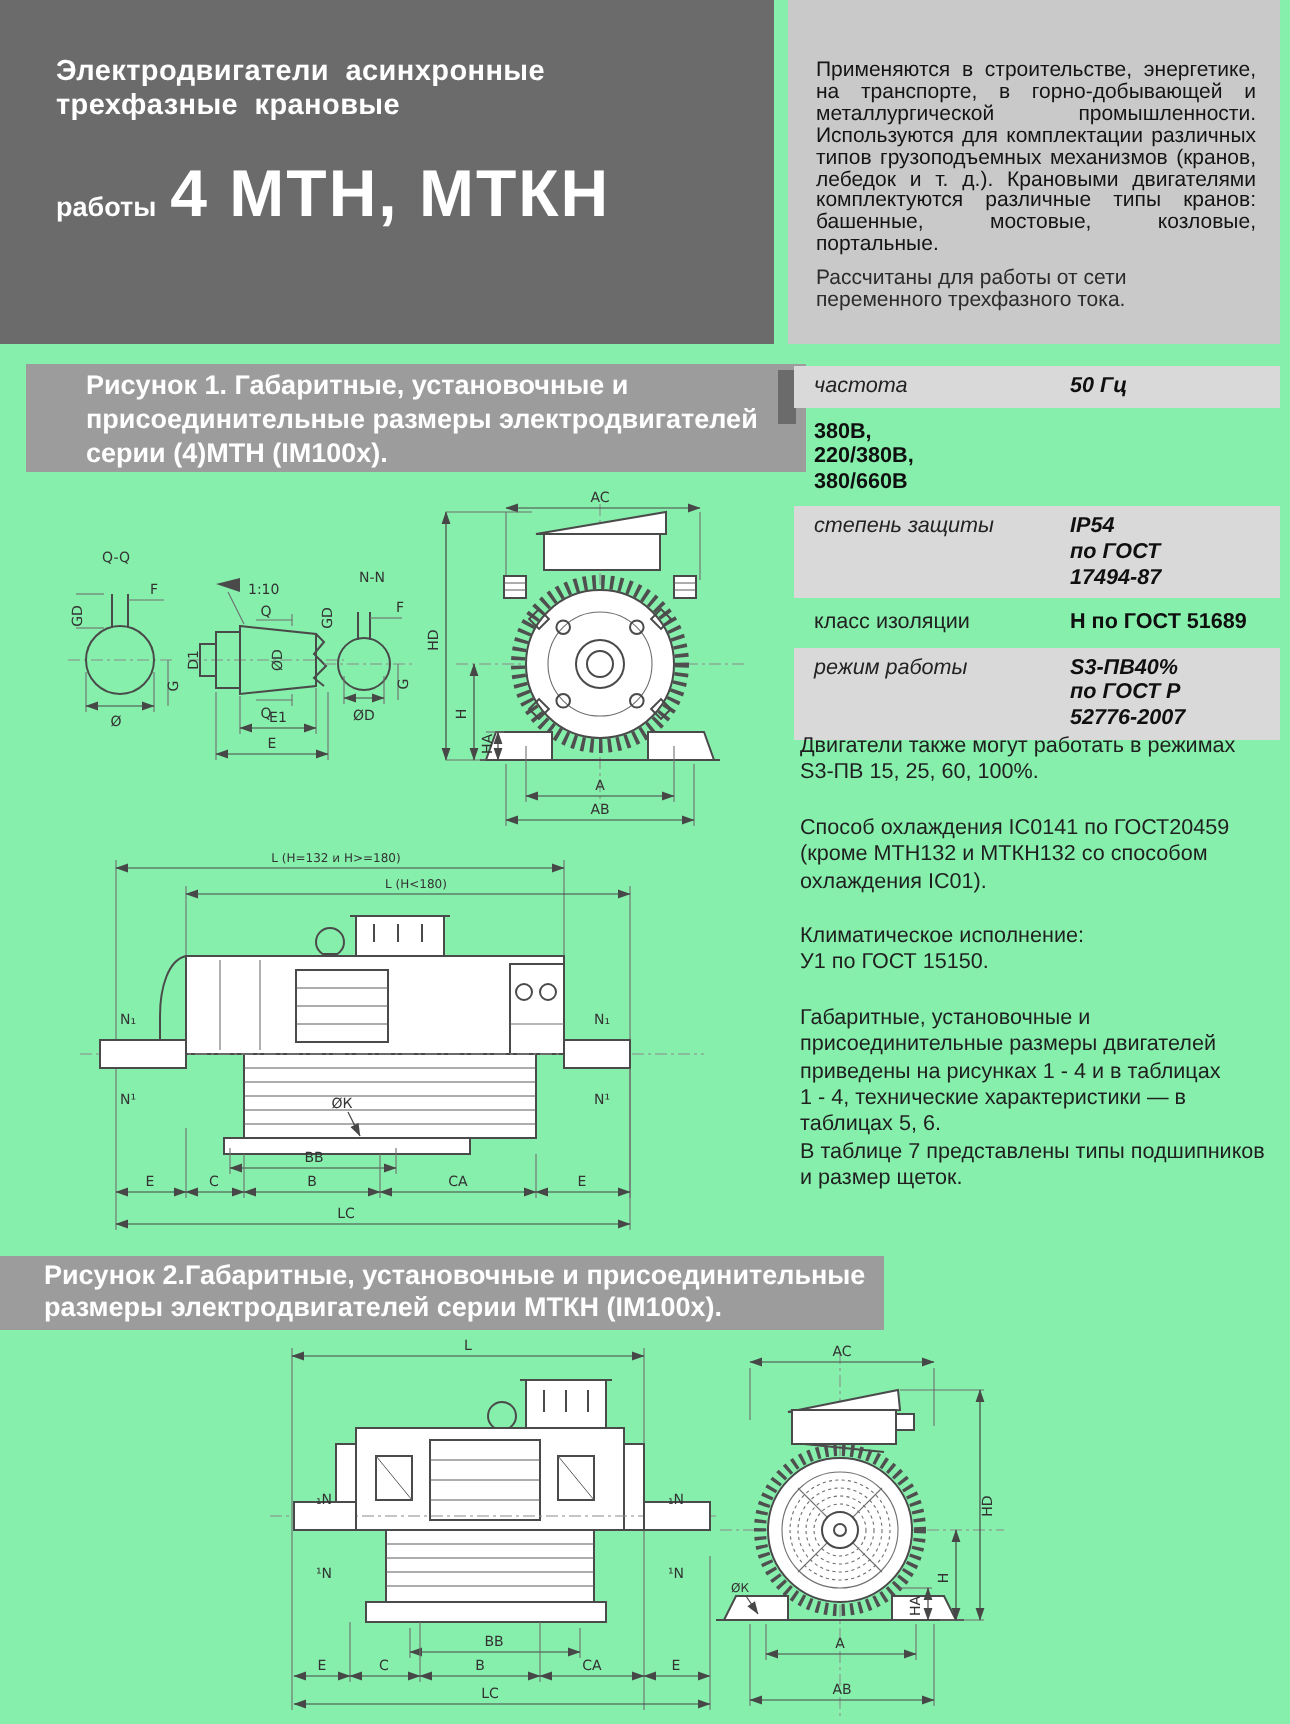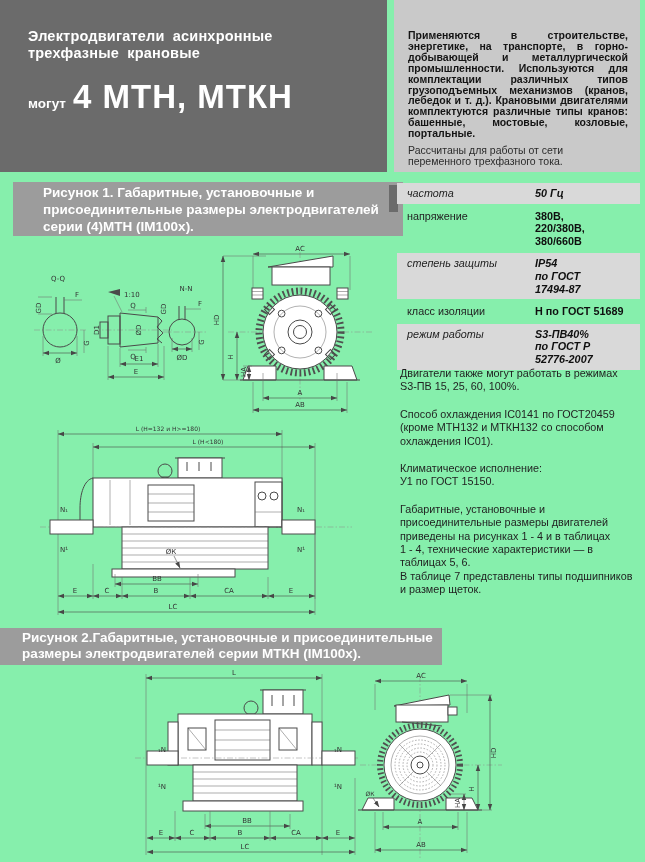--- a/index.html
+++ b/index.html
@@ -7,21 +7,21 @@
   .page { position:relative; width:645px; height:862px; background:#86efac; overflow:hidden; }
   .abs { position:absolute; }
 
   .header-box { left:0; top:0; width:387px; height:172px; background:#6b6b6b; color:#fff; padding:28px 18px 0 28px; }
   .header-title { font-size:14.5px; font-weight:bold; line-height:16.8px; white-space:pre-line; word-spacing:4px; letter-spacing:.2px; }
   .series-row { display:flex; align-items:baseline; margin-top:16px; }
   .series-prefix { font-size:13.5px; font-weight:bold; }
   .series-value { font-size:33px; font-weight:bold; margin-left:7px; letter-spacing:1px; white-space:nowrap; }
 
   .intro-box { left:394px; top:0; width:246px; height:172px; background:#c9c9c9; padding:30px 12px 0 14px; }
-  .intro-body { font-size:10.5px; font-weight:bold; line-height:10.9px; text-align:justify; color:#141414; }
+  .intro-body { font-size:10.5px; font-weight:normal; line-height:10.9px; text-align:justify; color:#141414; }
   .intro-note { font-size:10.5px; line-height:11px; margin-top:6px; color:#2b2b2b; }
 
   .fig-banner { background:#9c9c9c; color:#fff; font-weight:bold; white-space:pre-line; }
   .fig1-banner { left:13px; top:182px; width:390px; height:54px; font-size:13.5px; line-height:16.9px; padding:3px 0 0 30px; }
   .fig2-banner { left:0; top:628px; width:442px; height:37px; font-size:13.5px; line-height:16.3px; padding:2px 0 0 22px; }
   .artifact { left:389px; top:185px; width:9px; height:27px; background:#6b6b6b; }
 
   .spec-table { left:397px; top:183px; width:243px; }
   .spec-row { display:flex; padding:4px 0 4px 10px; margin-bottom:2px; }
   .spec-row.gray { background:#d9d9d9;font-style:italic; }
@@ -53,42 +53,41 @@
     </marker>
   </defs>
 </svg>
 
 <div class="page">
 
   <div class="abs header-box">
     <div class="header-title">Электродвигатели  асинхронные
 трехфазные  крановые</div>
     <div class="series-row">
-      <span class="series-prefix">могут</span>
+      <span class="series-prefix">работы</span>
       <span class="series-value">4 МТН, МТКН</span>
     </div>
   </div>
 
   <div class="abs intro-box">
     <div class="intro-body">Применяются в строительстве, энергетике, на транспорте, в горно-добывающей и металлургической промышленности. Используются для комплектации различных типов грузоподъемных механизмов (кранов, лебедок и т. д.). Крановыми двигателями комплектуются различные типы кранов: башенные, мостовые, козловые, портальные.</div>
     <div class="intro-note">Рассчитаны для работы от сети переменного трехфазного тока.</div>
   </div>
 
   <div class="abs fig-banner fig1-banner">Рисунок 1. Габаритные, установочные и
 присоединительные размеры электродвигателей
 серии (4)МТН (IМ100х).</div>
   <div class="abs artifact"></div>
 
   <div class="abs spec-table">
     <div class="spec-row gray">
       <div class="spec-label">частота</div>
       <div class="spec-value">50 Гц</div>
     </div>
     <div class="spec-row">
-      <div class="spec-label">напряжение</div>
       <div class="spec-value">380В,
 220/380В,
 380/660В</div>
     </div>
     <div class="spec-row gray">
       <div class="spec-label">степень  защиты</div>
       <div class="spec-value">IP54
 по ГОСТ
 17494-87</div>
     </div>

